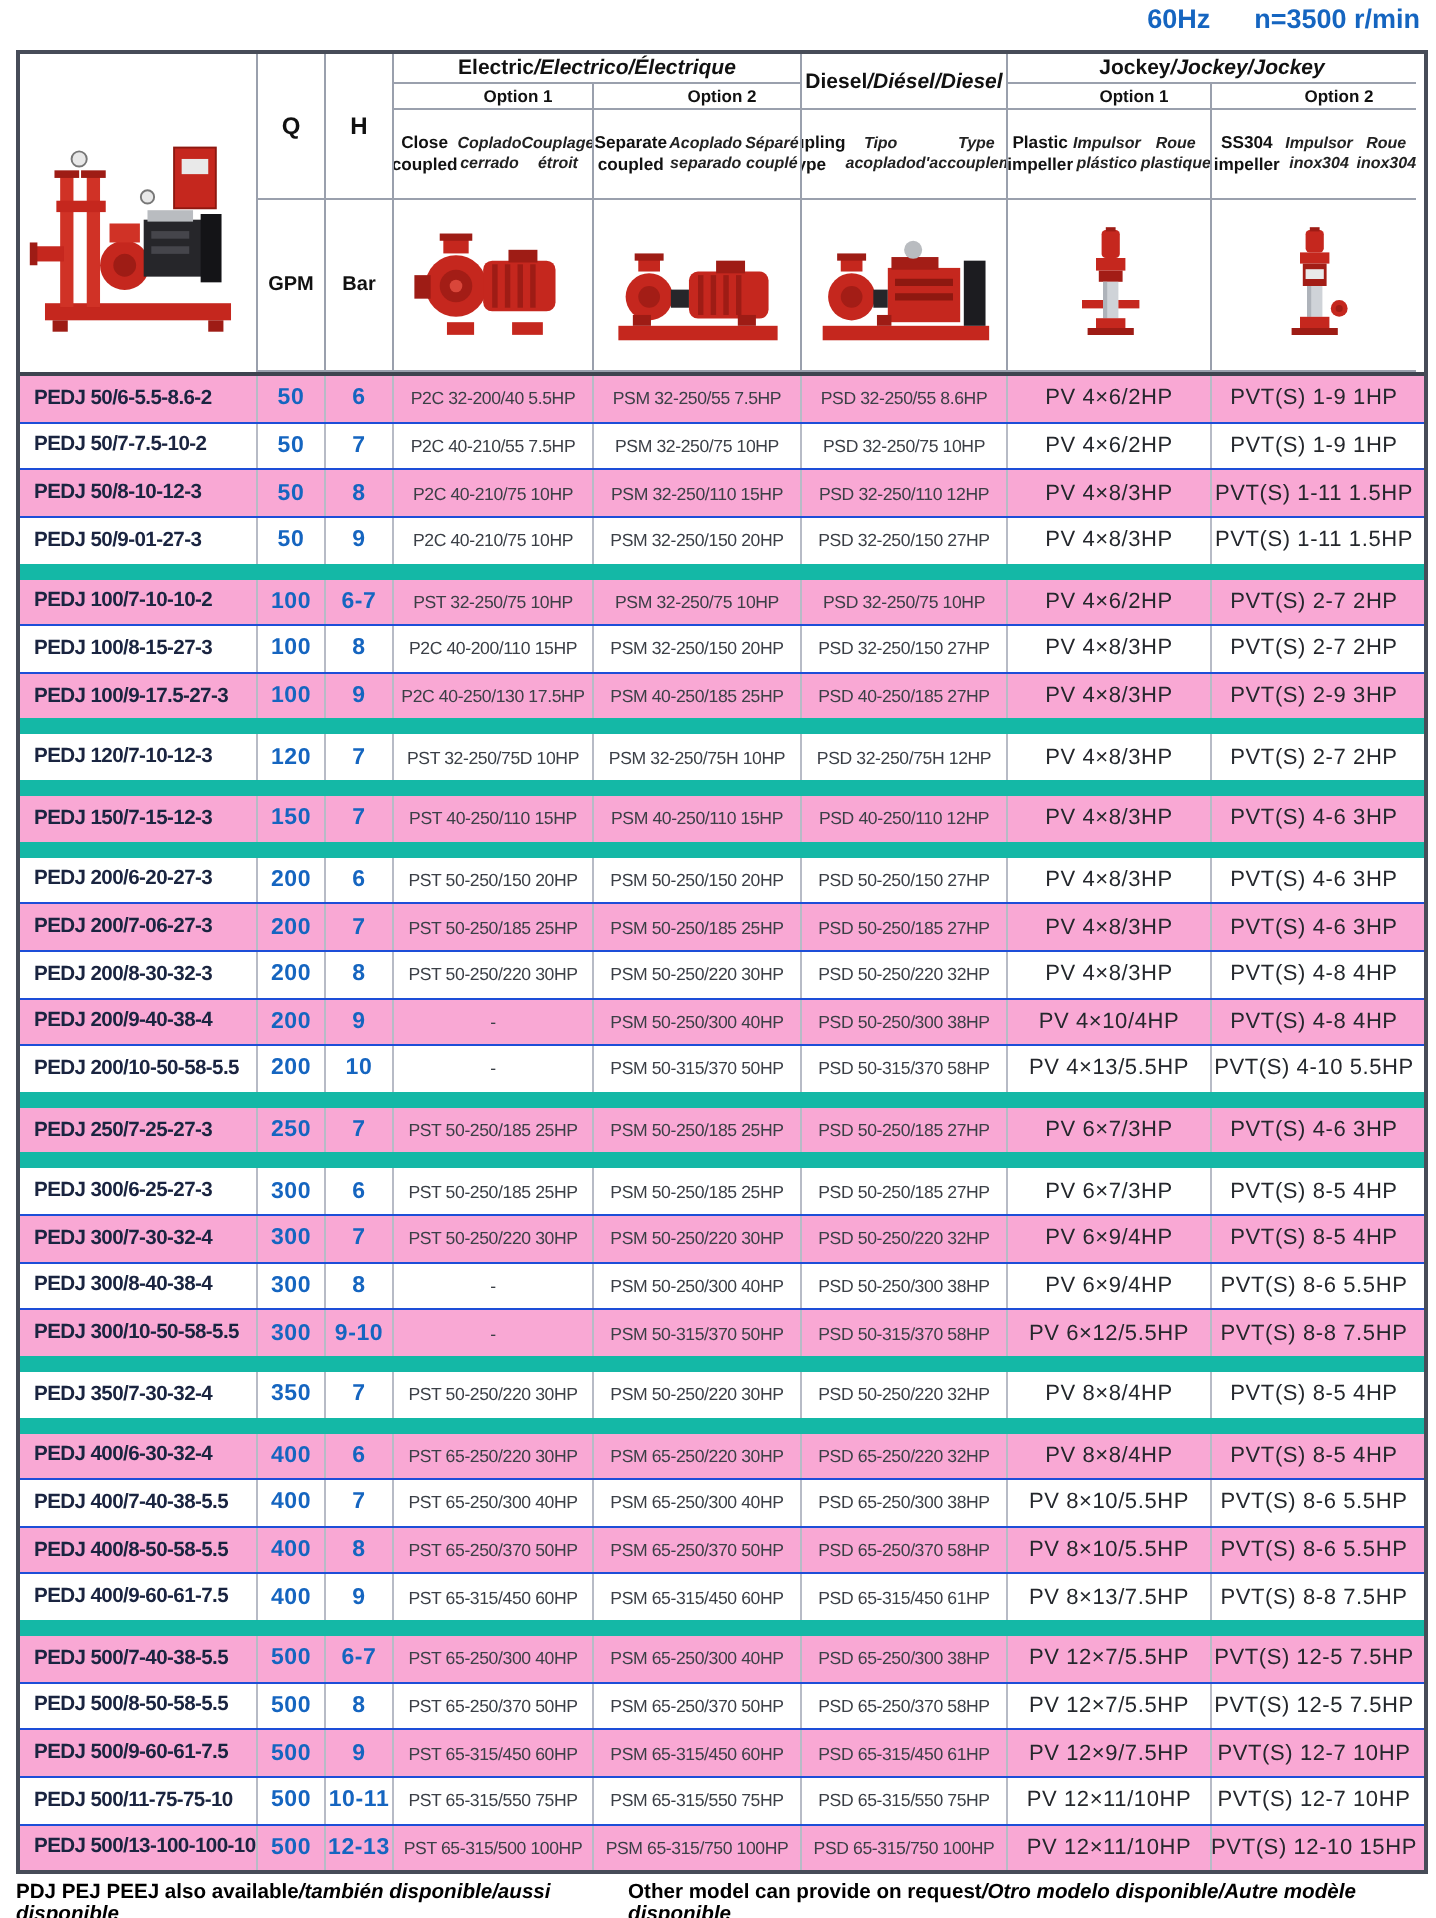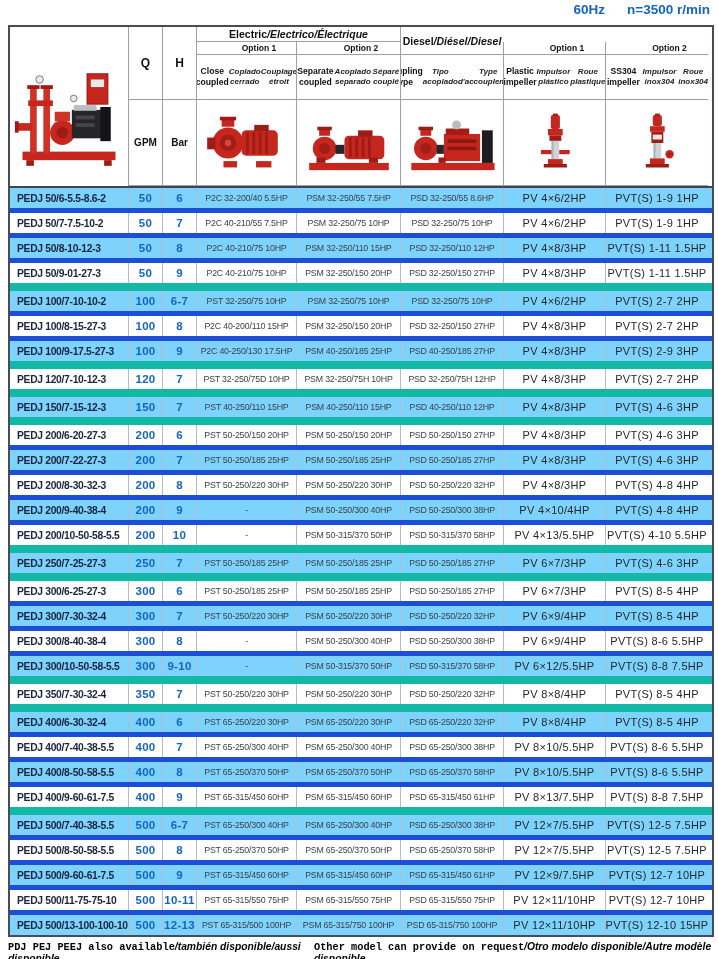--- a/index.html
+++ b/index.html
@@ -53,37 +53,37 @@
   .desc .d1 { font-size:8.6px; font-weight:bold; color:#111; }
   .desc .d2 { font-size:8px;  font-weight:bold; font-style:italic; color:#222; }
 
   .pimg { width:100%; height:100%; display:flex; align-items:center; justify-content:center; padding:3px; }
   .pimg svg { max-width:100%; max-height:100%; }
 
   
   .tbody { border-top:2px solid #3f4450; height:749px; display:flex; flex-direction:column; }
   .trow { flex:1; display:grid;
     grid-template-columns:118px 34px 34px 100px 104px 103px 102px 103px;
-    border-top:5px solid #1d4ed8; }
+    border-top:1px solid #1d4ed8; }
   .trow:first-child { border-top:none; }
   .trow.group-start { border-top:8px solid #14b8a6; }
-  .trow.shaded { background:#7dd3fc; }
+  .trow.shaded { background:#f9a8d4; }
   .cell { border-left:1px solid #b7bbc6; display:flex; align-items:center; justify-content:center;
     overflow:hidden; white-space:nowrap; }
   .cell:first-child { border-left:none; }
   .c-model { justify-content:flex-start; padding-left:7px; font-size:10.3px; font-weight:bold;
     color:#1a2440; letter-spacing:-0.3px; }
   .c-q, .c-h { font-size:11.5px; font-weight:bold; color:#1565c0; letter-spacing:0.3px; }
   .c-sm { font-size:8.8px; color:#3b3f46; letter-spacing:-0.2px; }
   .c-j  { font-size:11px; color:#24272c; letter-spacing:0.3px; }
 
   
   .footer { position:absolute; left:8px; right:6px; top:941px; display:flex;
     justify-content:space-between; font-size:10.3px; color:#000; }
-  .footer b { font-weight:bold;font-family:Liberation Mono, monospace; }
+  .footer b { font-weight:bold; }
   .footer i { font-weight:bold; font-style:italic; }
 </style>
 </head>
 <body>
 
 <div class="freq-note">
   <span>60Hz</span>
   <span>n=3500 r/min</span>
 </div>
 
@@ -197,20 +197,24 @@
         <rect x="42" y="32" width="40" height="30" fill="#c5271e"></rect>
         <rect x="44" y="26" width="26" height="7" fill="#a31d16"></rect>
         <rect x="46" y="38" width="32" height="4" fill="#8e1810"></rect>
           <rect x="46" y="46" width="32" height="4" fill="#8e1810"></rect>
         <rect x="84" y="28" width="12" height="36" fill="#1c1c20"></rect>
         <circle cx="56" cy="22" r="5" fill="#b9bcc0"></circle>
         <rect x="36" y="58" width="8" height="6" fill="#9e1c15"></rect>
       </svg>
     </div>
 
+    <div class="h-jt g-title">
+      <span>Jockey</span>
+        <span class="i18n">/Jockey/Jockey</span>
+    </div>
     <div class="h-jo1 opt">Option 1</div>
     <div class="h-jo2 opt">Option 2</div>
     <div class="h-jd1 desc">
       <span class="d1">Plastic impeller</span>
       <span class="d2">Impulsor plástico</span>
       <span class="d2">Roue plastique</span>
     </div>
     <div class="h-jd2 desc">
       <span class="d1">SS304 impeller</span>
       <span class="d2">Impulsor inox304</span>
@@ -342,21 +346,21 @@
         <div class="cell c-model">PEDJ 200/6-20-27-3</div>
         <div class="cell c-q">200</div>
         <div class="cell c-h">6</div>
         <div class="cell c-sm">PST 50-250/150 20HP</div>
         <div class="cell c-sm">PSM 50-250/150 20HP</div>
         <div class="cell c-sm">PSD 50-250/150 27HP</div>
         <div class="cell c-j">PV 4×8/3HP</div>
         <div class="cell c-j">PVT(S) 4-6 3HP</div>
       </div>
       <div class="trow shaded">
-        <div class="cell c-model">PEDJ 200/7-22-27-3</div>
+        <div class="cell c-model">PEDJ 200/7-06-27-3</div>
         <div class="cell c-q">200</div>
         <div class="cell c-h">7</div>
         <div class="cell c-sm">PST 50-250/185 25HP</div>
         <div class="cell c-sm">PSM 50-250/185 25HP</div>
         <div class="cell c-sm">PSD 50-250/185 27HP</div>
         <div class="cell c-j">PV 4×8/3HP</div>
         <div class="cell c-j">PVT(S) 4-6 3HP</div>
       </div>
       <div class="trow">
         <div class="cell c-model">PEDJ 200/8-30-32-3</div>

